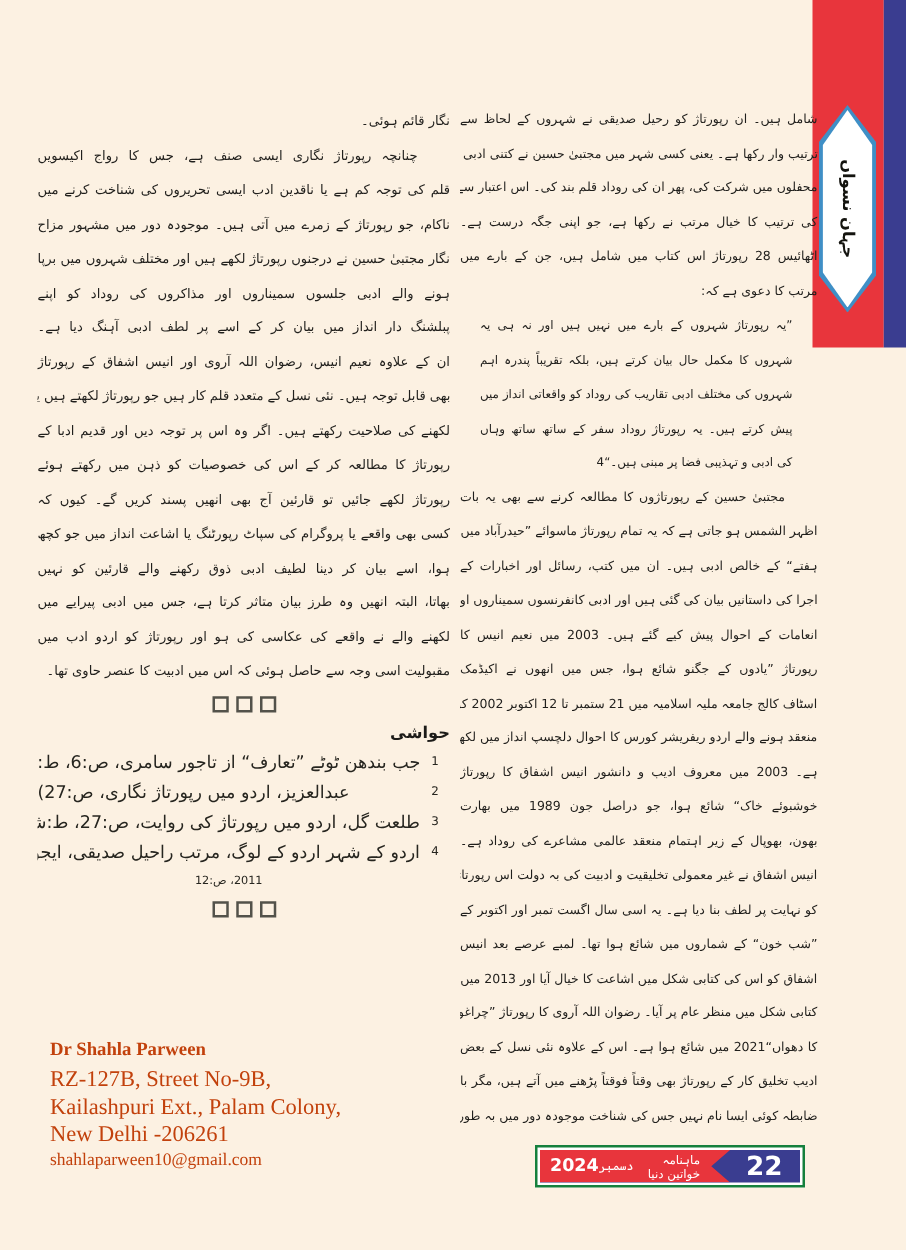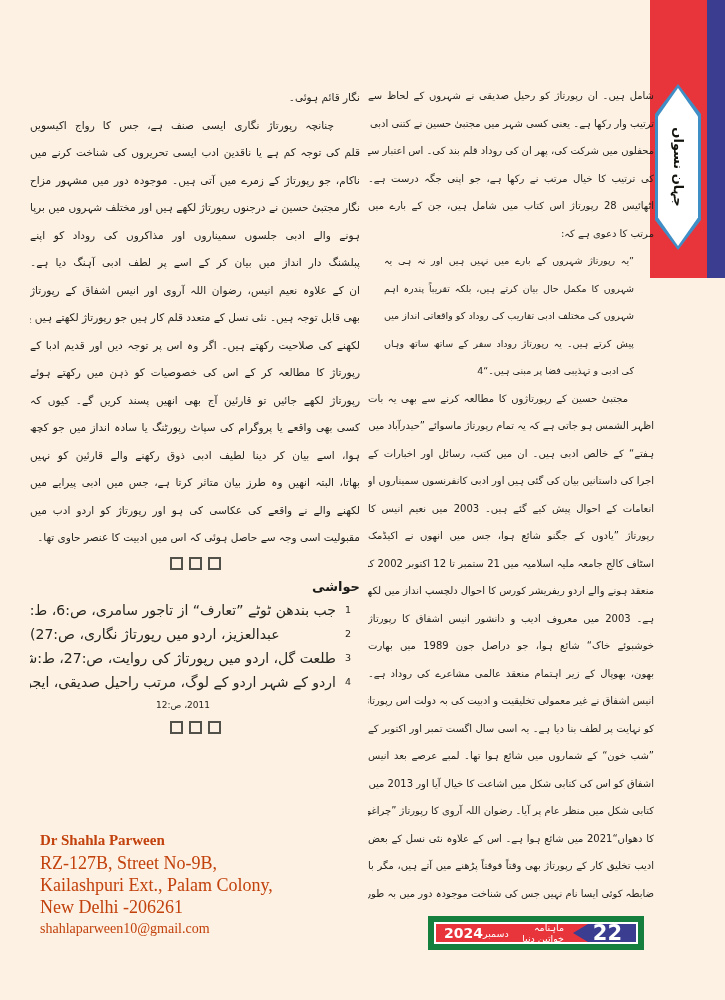--- a/index.html
+++ b/index.html
@@ -43,28 +43,28 @@
 
   
   .author{position:absolute;left:40px;top:828px;width:300px;direction:ltr;
           font-family:"Liberation Serif","DejaVu Serif",serif;color:#c2410c;}
   .author-name{font-weight:bold;font-size:15px;line-height:24px;}
   .author-line{font-size:18px;line-height:22px;}
   .author-email{font-size:14px;line-height:22px;}
 
   
   .footer{position:absolute;left:428px;top:916px;width:216px;height:34px;
-          border:6px solid #15803d;background:#ffffff;padding:2px;box-sizing:border-box;}
+          border:2px solid #15803d;background:#ffffff;padding:2px;box-sizing:border-box;}
   .fbar{position:relative;width:100%;height:100%;background:#3a3d90;overflow:hidden;}
   .fred{position:absolute;left:0;top:0;bottom:0;width:152px;background:#e8353c;
         clip-path:polygon(0 0,100% 0,calc(100% - 15px) 50%,100% 100%,0 100%);
         display:flex;flex-direction:row;align-items:center;justify-content:space-between;
         padding:0 24px 0 8px;box-sizing:border-box;}
   .fyear{color:#fff;font-weight:bold;font-size:14px;direction:ltr;}
-  .fmonth{color:#fff;font-size:9.5px;direction:rtl;}
+  .fmonth{color:#fff;font-size:9.5px;direction:rtl;font-family:Liberation Serif, serif;}
   .fmag{color:#fff;font-size:9.5px;direction:rtl;}
   .fpage{position:absolute;right:14px;top:50%;transform:translateY(-50%);
          color:#fff;font-weight:bold;font-size:21px;}
 </style>
 </head>
 <body>
 
 <div class="page">
 
   <div class="banner-red"></div>
@@ -121,21 +121,21 @@
         <div class="uline">قلم کی توجہ کم ہے یا ناقدین ادب ایسی تحریروں کی شناخت کرنے میں</div>
         <div class="uline">ناکام، جو رپورتاژ کے زمرے میں آتی ہیں۔ موجودہ دور میں مشہور مزاح</div>
         <div class="uline">نگار مجتبیٰ حسین نے درجنوں رپورتاژ لکھے ہیں اور مختلف شہروں میں برپا</div>
         <div class="uline">ہونے والے ادبی جلسوں سمیناروں اور مذاکروں کی روداد کو اپنے</div>
         <div class="uline">پبلشنگ دار انداز میں بیان کر کے اسے پر لطف ادبی آہنگ دیا ہے۔</div>
         <div class="uline">ان کے علاوہ نعیم انیس، رضوان اللہ آروی اور انیس اشفاق کے رپورتاژ</div>
         <div class="uline">بھی قابل توجہ ہیں۔ نئی نسل کے متعدد قلم کار ہیں جو رپورتاژ لکھتے ہیں یا</div>
         <div class="uline">لکھنے کی صلاحیت رکھتے ہیں۔ اگر وہ اس پر توجہ دیں اور قدیم ادبا کے</div>
         <div class="uline">رپورتاژ کا مطالعہ کر کے اس کی خصوصیات کو ذہن میں رکھتے ہوئے</div>
         <div class="uline">رپورتاژ لکھے جائیں تو قارئین آج بھی انھیں پسند کریں گے۔ کیوں کہ</div>
-        <div class="uline">کسی بھی واقعے یا پروگرام کی سپاٹ رپورٹنگ یا سادہ انداز میں جو کچھ</div>
+        <div class="uline">کسی بھی واقعے یا پروگرام کی سپاٹ رپورٹنگ یا اشاعت انداز میں جو کچھ</div>
         <div class="uline">ہوا، اسے بیان کر دینا لطیف ادبی ذوق رکھنے والے قارئین کو نہیں</div>
         <div class="uline">بھاتا، البتہ انھیں وہ طرز بیان متاثر کرتا ہے، جس میں ادبی پیرایے میں</div>
         <div class="uline">لکھنے والے نے واقعے کی عکاسی کی ہو اور رپورتاژ کو اردو ادب میں</div>
         <div class="uline">مقبولیت اسی وجہ سے حاصل ہوئی کہ اس میں ادبیت کا عنصر حاوی تھا۔</div>
       </div>
 
     <div class="sqrow">
       <span class="sq"></span><span class="sq"></span><span class="sq"></span>
     </div>
 

